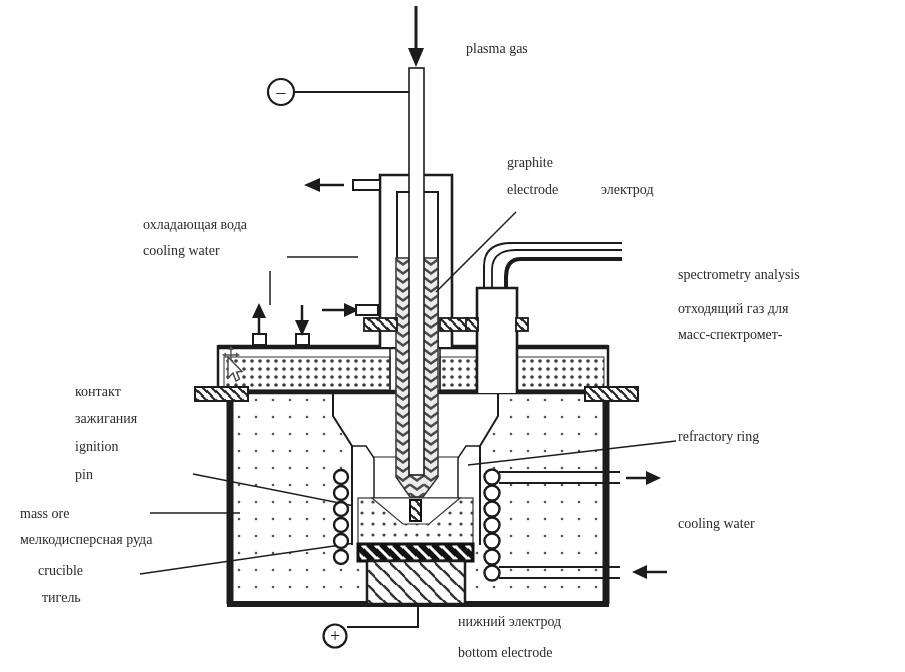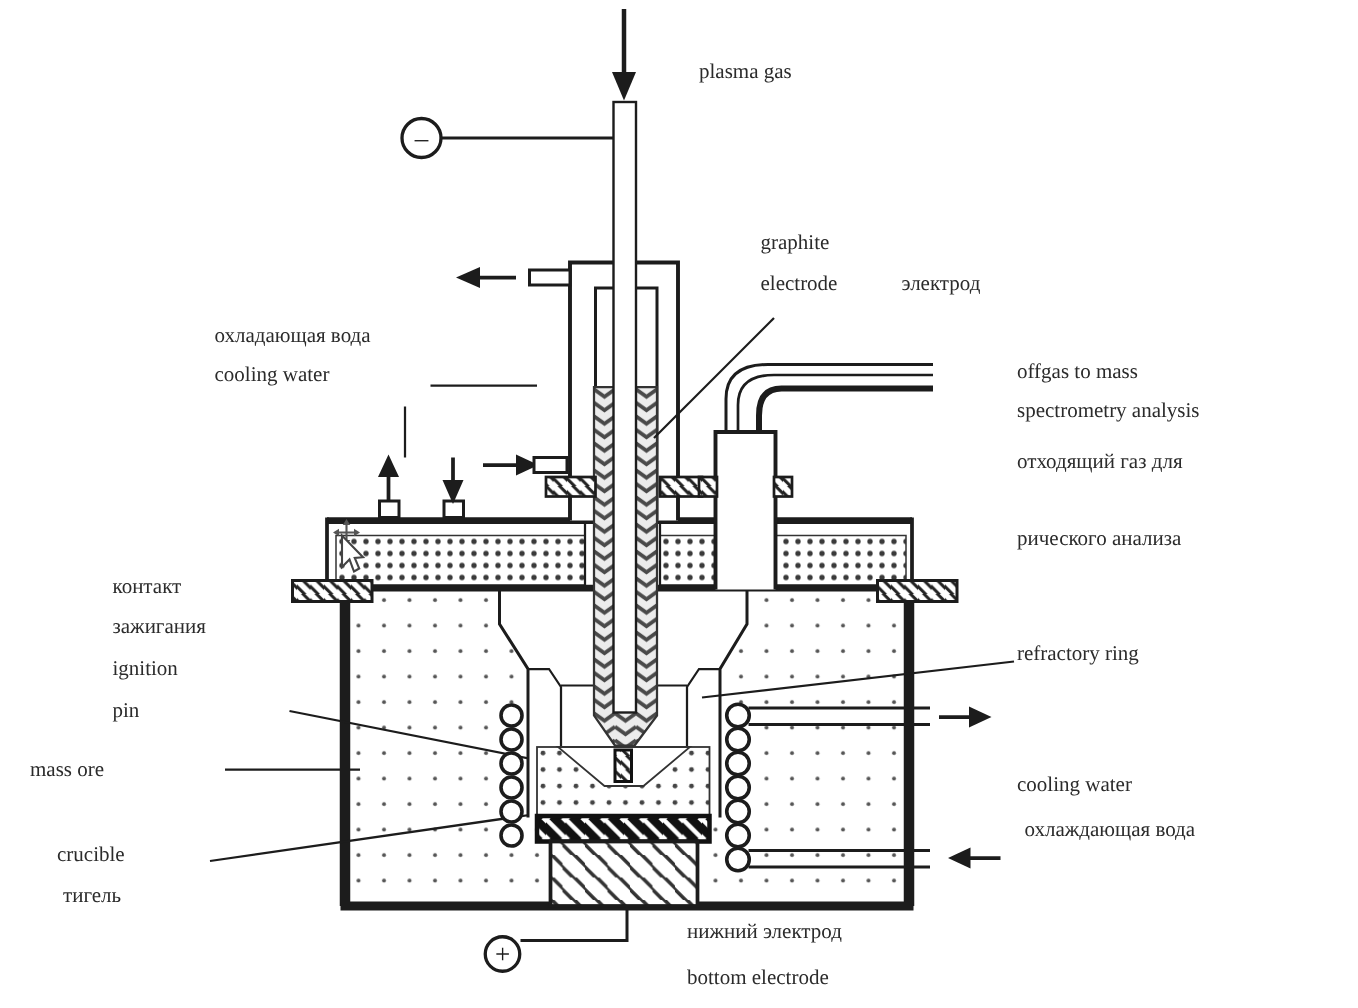--- a/index.html
+++ b/index.html
@@ -183,38 +183,37 @@
 
   <div class="lbl" style="left:466px;top:36px">plasma gas</div>
 
   <div class="lbl" style="left:507px;top:150px">graphite</div>
   <div class="lbl" style="left:507px;top:177px">electrode</div>
   <div class="lbl" style="left:601px;top:177px">электрод</div>
 
   <div class="lbl" style="left:143px;top:212px">охладающая вода</div>
   <div class="lbl" style="left:143px;top:238px">cooling water</div>
 
-  <div class="lbl" style="left:678px;top:236px">offgas to mass</div>
   <div class="lbl" style="left:678px;top:296px">отходящий газ для</div>
   <div class="lbl" style="left:678px;top:262px">spectrometry analysis</div>
-  <div class="lbl" style="left:678px;top:347px">рического анализа</div>
+  <div class="lbl" style="left:678px;top:322px">масс-спектромет-</div>
 
   <div class="lbl" style="left:75px;top:379px">контакт</div>
   <div class="lbl" style="left:75px;top:406px">зажигания</div>
   <div class="lbl" style="left:75px;top:434px">ignition</div>
   <div class="lbl" style="left:75px;top:462px">pin</div>
 
   <div class="lbl" style="left:20px;top:501px">mass ore</div>
+  <div class="lbl" style="left:20px;top:527px">мелкодисперсная руда</div>
 
   <div class="lbl" style="left:38px;top:558px">crucible</div>
   <div class="lbl" style="left:42px;top:585px">тигель</div>
 
   <div class="lbl" style="left:678px;top:424px">refractory ring</div>
 
   <div class="lbl" style="left:678px;top:511px">cooling water</div>
-  <div class="lbl" style="left:683px;top:541px">охлаждающая вода</div>
 
   <div class="lbl" style="left:458px;top:609px">нижний электрод</div>
   <div class="lbl" style="left:458px;top:640px">bottom electrode</div>
 
   <div class="term" style="left:269px;top:83px;width:24px">–</div>
   <div class="term" style="left:324px;top:627px;width:22px">+</div>
 </div>
 
 </body></html>

